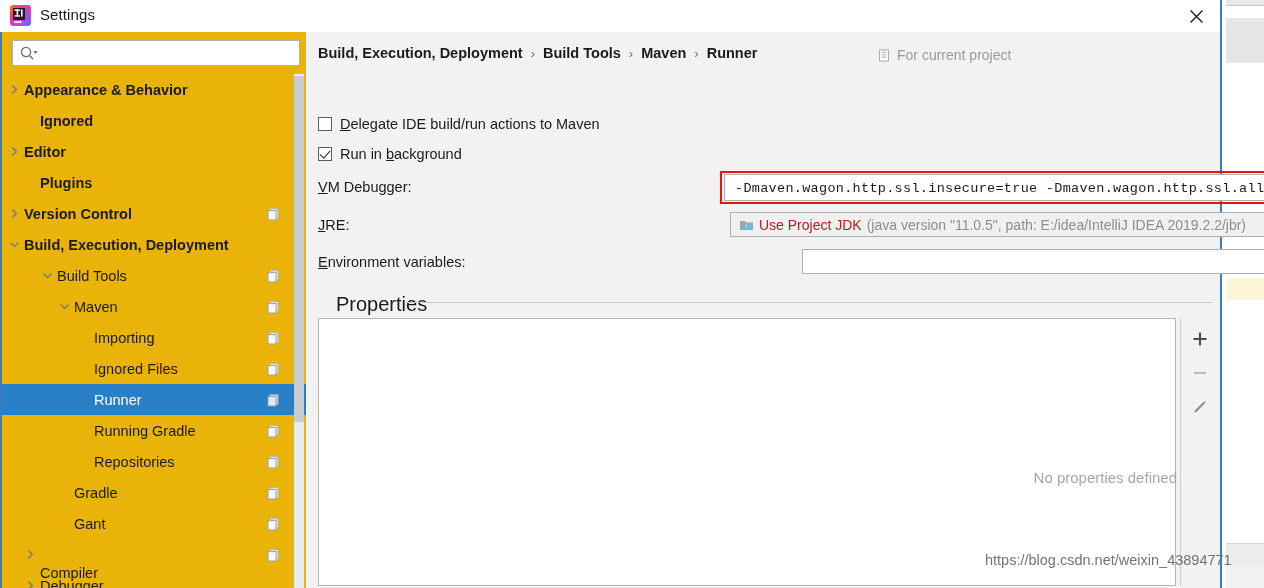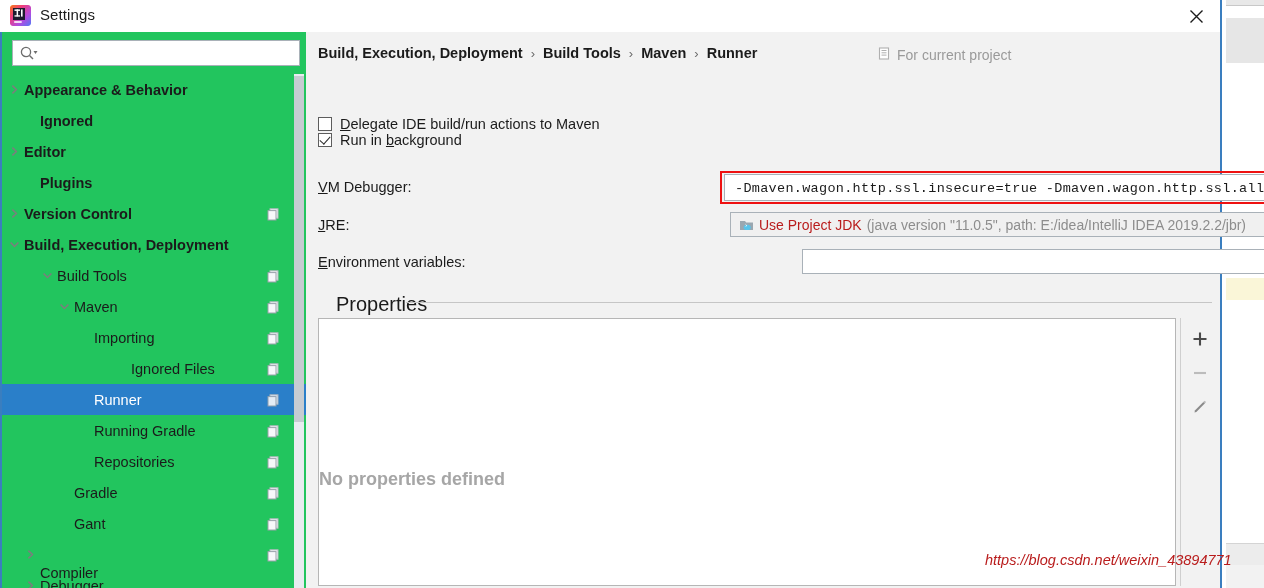--- a/index.html
+++ b/index.html
@@ -94,21 +94,21 @@
     display: flex; align-items: center; justify-content: center;
     cursor: pointer;
   }
   #close-btn svg { display: block; }
 
   
   #left-pane {
     position: absolute;
     left: 0; top: 32px;
     width: 306px; height: 556px;
-    background: #22c55e;
+    background: #eab308;
     border-left: 2px solid #3a7ebf;
     box-sizing: border-box;
   }
   #search-wrap {
     position: absolute;
     left: 10px; top: 8px;
     width: 288px; height: 26px;
     background: #ffffff;
     border: 1px solid #a9b1b8;
     box-sizing: border-box;
@@ -199,21 +199,21 @@
   .crumb-sep {
     color: #6b6b6b;
     font-weight: normal;
     margin: 0 8px;
     font-size: 13px;
   }
   #for-project {
     position: absolute;
     left: 572px; top: 15px;
     display: flex;
-    align-items: flex-start;
+    align-items: center;
     font-size: 14px;
     color: #9a9a9a;
   }
   #for-project .proj-badge {
     margin-right: 6px;
     width: 13px; height: 13px;
     display: inline-block;
   }
 
   .checkrow {
@@ -353,24 +353,23 @@
     left: 318px; top: 318px;
     width: 858px; height: 268px;
     background: #ffffff;
     border: 1px solid #b6b6b6;
     box-sizing: border-box;
   }
   #prop-empty {
     position: absolute;
     left: 0; top: 150px;
     width: 858px;
-    text-align: left;
-    font-size: 18px;
+    text-align: right;
+    font-size: 15px;
     color: #a6a6a6;
-    font-weight: bold;
   }
   #prop-toolbar {
     position: absolute;
     left: 1180px; top: 318px;
     width: 38px; height: 268px;
     background: #f2f2f2;
     border-left: 1px solid #cfcfcf;
     box-sizing: border-box;
   }
   .tb-btn {
@@ -378,24 +377,23 @@
     left: 0;
     width: 37px; height: 34px;
     display: flex; align-items: center; justify-content: center;
     cursor: pointer;
   }
 
   #watermark {
     position: absolute;
     left: 985px; top: 552px;
     font-size: 14.5px;
-    color: #b91c1c;
+    color: #737373;
     white-space: nowrap;
     pointer-events: none;
-    font-style: italic;
   }
 </style>
 </head>
 <body>
 
 <div id="bg-ide">
   <div id="bg-strip-top"></div>
   <div id="bg-strip-gray"></div>
   <div id="bg-strip-yellow"></div>
   <div id="bg-strip-bottom"></div>
@@ -513,21 +511,21 @@
             </svg></span>
         </div>
         <div class="tree-row">
           <span class="tree-label" style="left: 92px;">Importing</span>
           <span class="proj-icon"><svg width="13" height="13" viewBox="0 0 13 13">
               <rect x="3" y="0.8" width="8" height="9.4" stroke="#b3b9bf" stroke-width="1" fill="#eef1f4"></rect>
               <rect x="1" y="2.6" width="8" height="9.4" stroke="#9aa2aa" stroke-width="1" fill="#f6f8fa"></rect>
             </svg></span>
         </div>
         <div class="tree-row">
-          <span class="tree-label" style="left: 92px; margin-left: 37px;">Ignored Files</span>
+          <span class="tree-label" style="left: 92px;">Ignored Files</span>
           <span class="proj-icon"><svg width="13" height="13" viewBox="0 0 13 13">
               <rect x="3" y="0.8" width="8" height="9.4" stroke="#b3b9bf" stroke-width="1" fill="#eef1f4"></rect>
               <rect x="1" y="2.6" width="8" height="9.4" stroke="#9aa2aa" stroke-width="1" fill="#f6f8fa"></rect>
             </svg></span>
         </div>
         <div class="tree-row selected">
           <span class="tree-label" style="left: 92px;">Runner</span>
           <span class="proj-icon"><svg width="13" height="13" viewBox="0 0 13 13">
               <rect x="3" y="0.8" width="8" height="9.4" stroke="#b3b9bf" stroke-width="1" fill="#eef1f4"></rect>
               <rect x="1" y="2.6" width="8" height="9.4" stroke="#9aa2aa" stroke-width="1" fill="#f6f8fa"></rect>
@@ -608,21 +606,21 @@
         </svg>
       </span>
       <span>For current project</span>
     </div>
 
     <div class="checkrow" style="left:12px; top:84px;">
       <span class="checkbox" id="cb-delegate"></span>
       <span class="checklabel"><span></span><span class="mn">D</span><span>elegate IDE build/run actions to Maven</span></span>
     </div>
 
-    <div class="checkrow" style="left:12px; top:100px;">
+    <div class="checkrow" style="left:12px; top:114px;">
       <span class="checkbox checked" id="cb-runbg"></span>
       <span class="checklabel"><span>Run in </span><span class="mn">b</span><span>ackground</span></span>
     </div>
 
     <div class="field-label" style="left:12px; top:147px;"><span></span><span class="mn">V</span><span>M Debugger:</span></div>
 
     <div id="vm-field">
       <input id="vm-input" type="text" value="-Dmaven.wagon.http.ssl.insecure=true -Dmaven.wagon.http.ssl.allowall=true" style="">
 
     </div>

